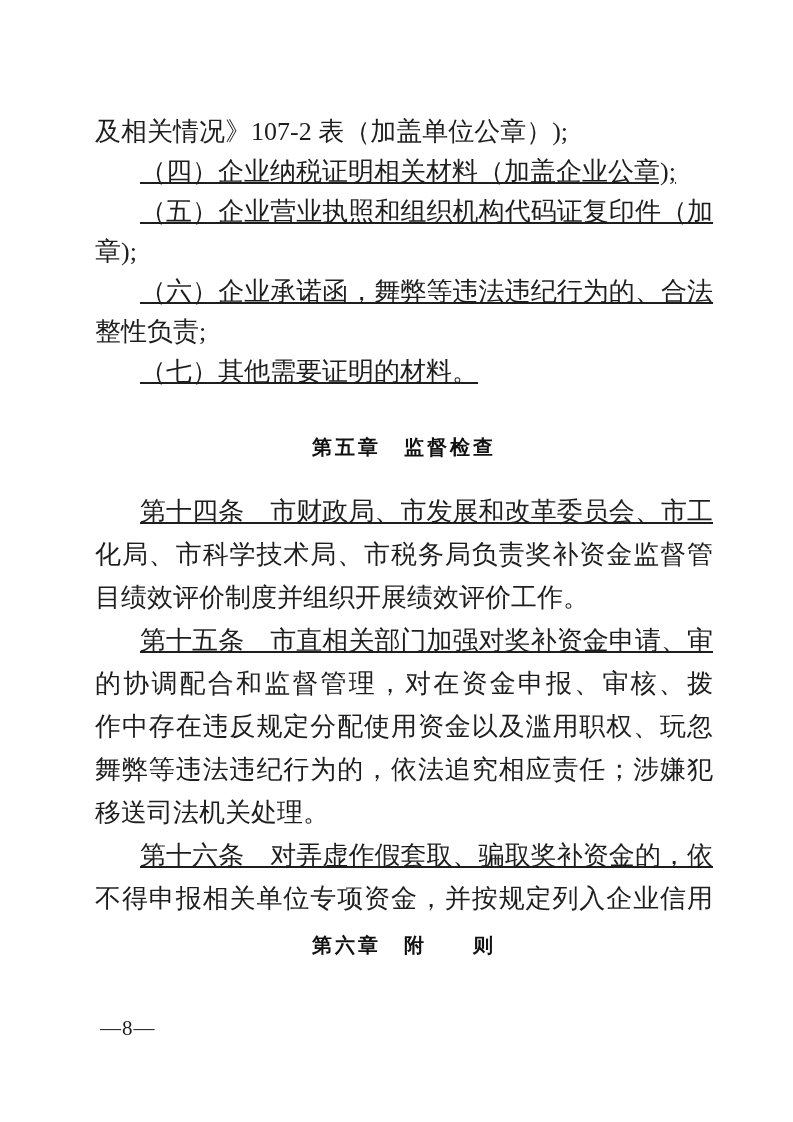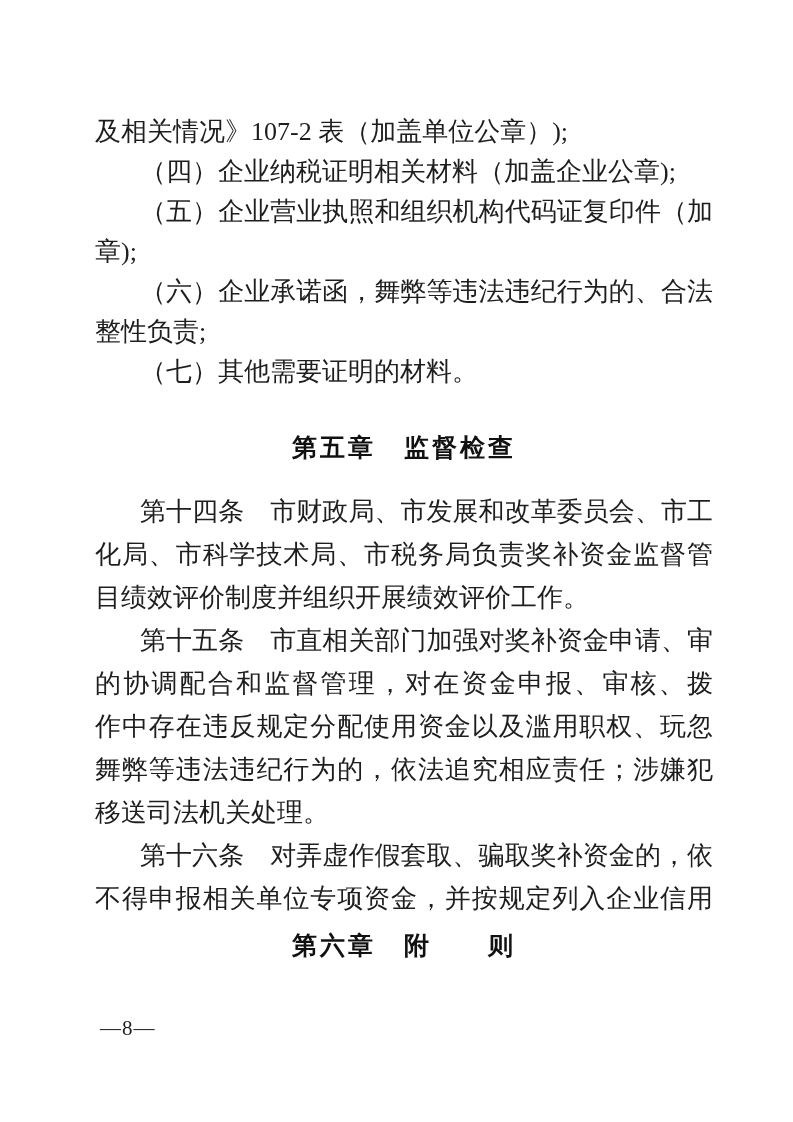--- a/index.html
+++ b/index.html
@@ -30,32 +30,33 @@
   .sec-materials-list {
     line-height: 40px;
     height: 40px;
   }
   .sec-chapter-5, .sec-chapter-6 {
     line-height: 43px;
     height: 43px;
   }
   .line.indent {
     text-indent: 45px;
+    text-decoration: underline;
   }
   .line.fill {
     white-space: normal;
     text-align: justify;
     text-align-last: justify;
     text-justify: inter-character;
     overflow: hidden;
   }
   .line.heading {
     font-family: "Liberation Sans", "DejaVu Sans", sans-serif;
     font-weight: bold;
-    font-size: 25px;
+    font-size: 20px;
     letter-spacing: 3px;
     text-align: center;
     text-align-last: center;
     color: #111111;
     height: 44px;
     line-height: 44px;
     white-space: nowrap;
     text-indent: 0;
   }
   .line.heading.chapter-5-heading {

